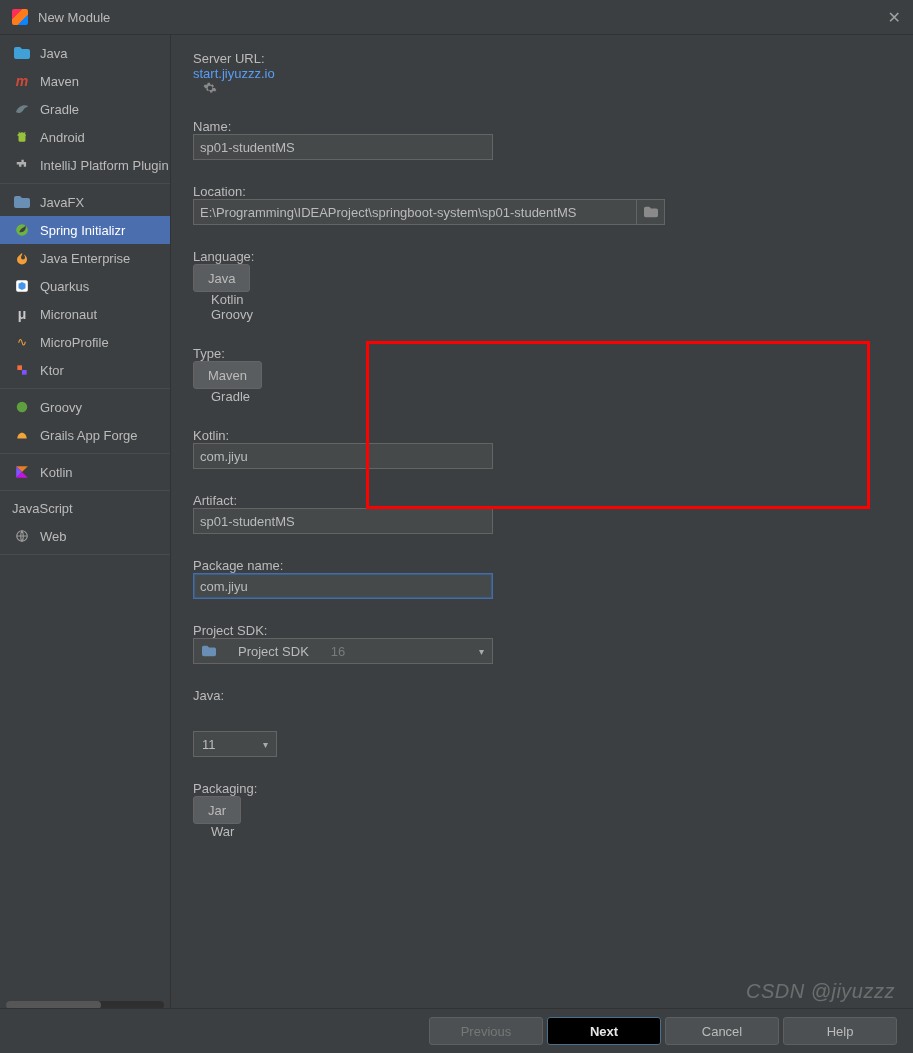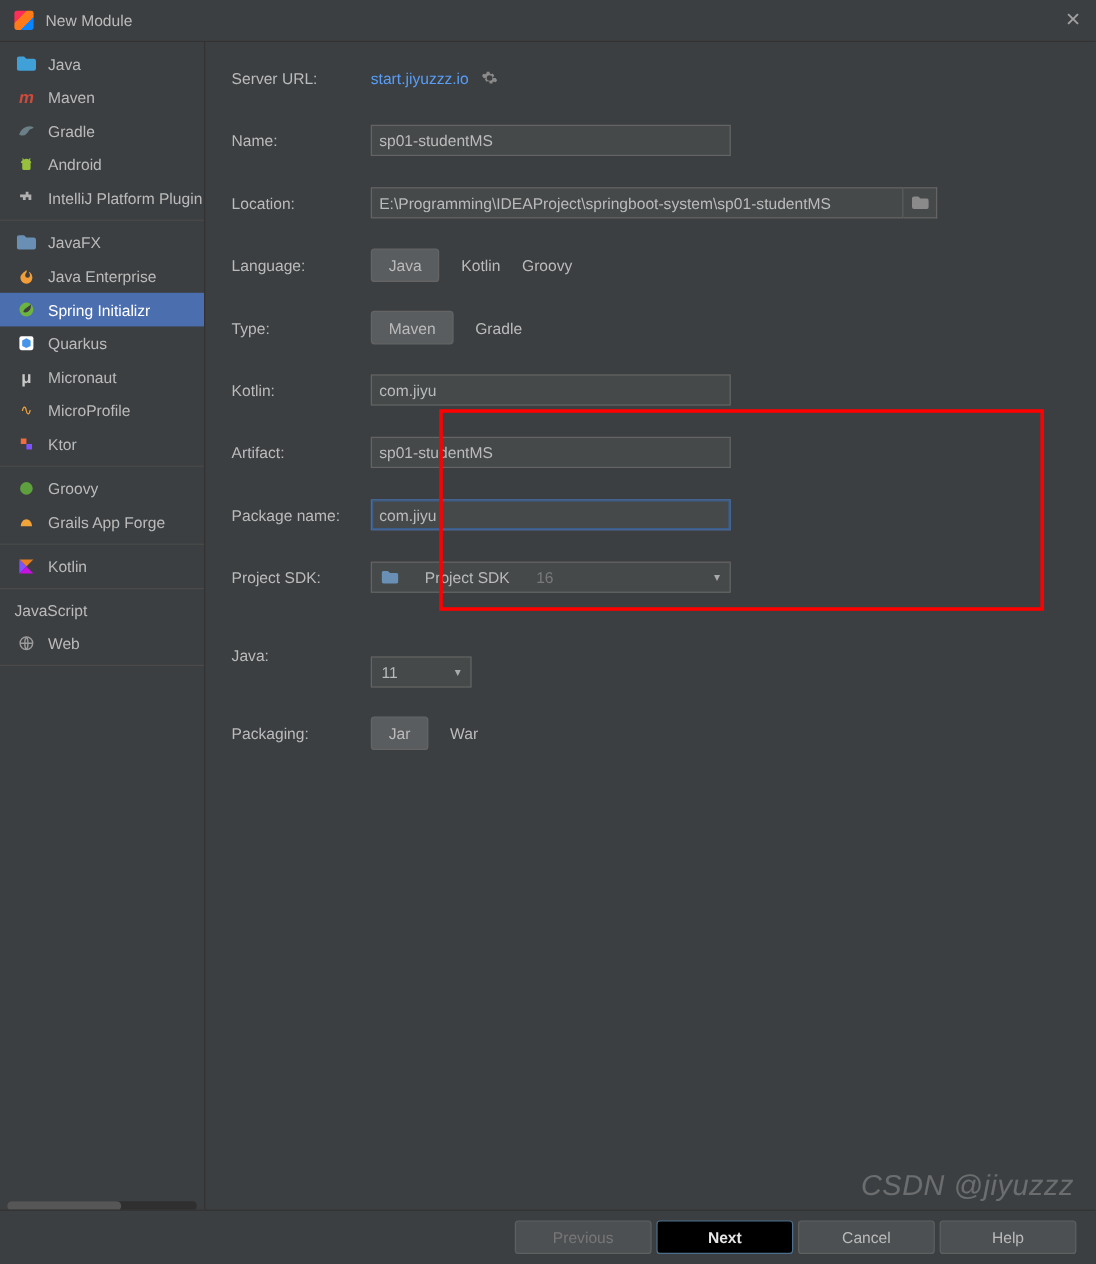--- a/index.html
+++ b/index.html
@@ -70,21 +70,21 @@
     position:absolute;bottom:4px;left:6px;right:6px;height:8px;
     background:#2f2f2f;border-radius:4px;
   }
   .sb-scrollbar::after{content:"";position:absolute;left:0;width:60%;height:100%;background:#565656;border-radius:4px;}
   
   .form{
     flex:1;
     padding:16px 22px;
     position:relative;
   }
-  .row{display:flex;align-items:center;margin-bottom:24px;min-height:28px;}
+  .row{display:flex;align-items:flex-start;margin-bottom:24px;min-height:28px;flex-direction:column;}
   .row .label{width:116px;color:var(--text);flex-shrink:0;}
   .link{color:var(--link);}
   .gear{margin-left:10px;color:#8a8a8a;}
   input.text{
     background:var(--input-bg);border:1px solid var(--input-border);
     color:var(--text);height:26px;padding:0 6px;width:300px;
     font-family:inherit;font-size:13px;outline:none;box-sizing:border-box;
   }
   input.text.focused{border:1px solid #466ca3;box-shadow:0 0 0 1px #3a5e8c inset;}
   .loc-wrap{display:flex;width:472px;}
@@ -119,21 +119,21 @@
   .btn{
     min-width:80px;height:26px;padding:0 16px;
     display:flex;align-items:center;justify-content:center;
     background:#4c5052;border:1px solid #5e6060;color:var(--text);
     border-radius:3px;cursor:pointer;
   }
   .btn.primary{background:#000000;border-color:#4c708c;color:#e6e6e6;font-weight:bold;}
   .btn.disabled{color:#777;}
   .watermark{
     position:absolute;right:18px;bottom:50px;
-    color:rgba(230,230,230,0.28);font-size:24px;font-style:italic;
+    color:rgba(230,230,230,0.28);font-size:20px;font-style:italic;
     pointer-events:none;letter-spacing:0.5px;
   }
   svg{display:block;}
 </style>
 </head>
 <body>
 
 <div class="titlebar">
   <span class="app-icon"></span>
   <span class="title">New Module</span>
@@ -184,36 +184,36 @@
       </div>
       <div class="sb-group">
         <div class="sb-item">
           <span class="ic">
             <svg width="16" height="14" viewBox="0 0 16 12">
               <path fill="#6a8fb5" d="M0 2a2 2 0 012-2h4l2 2h6a2 2 0 012 2v6a2 2 0 01-2 2H2a2 2 0 01-2-2V2z"></path>
             </svg>
           </span>
           <span>JavaFX</span>
         </div>
-        <div class="sb-item">
-          <span class="ic">
-            <svg width="12" height="14" viewBox="0 0 24 24" fill="#f29d38">
-              <path d="M12 2c2 4-2 5-2 9a4 4 0 008 0c0-3-2-4-2-6 4 2 6 6 6 10a10 10 0 01-20 0c0-6 6-9 10-13z"></path>
-            </svg>
-          </span>
-          <span>Java Enterprise</span>
-        </div>
         <div class="sb-item selected">
           <span class="ic">
             <svg width="14" height="14" viewBox="0 0 24 24" fill="#6db33f">
               <circle cx="12" cy="12" r="10"></circle>
               <path fill="#3c3f41" d="M8 14c3-6 9-6 10-10 2 6-2 12-8 12-2 0-3-1-2-2z"></path>
             </svg>
           </span>
           <span>Spring Initializr</span>
+        </div>
+        <div class="sb-item">
+          <span class="ic">
+            <svg width="12" height="14" viewBox="0 0 24 24" fill="#f29d38">
+              <path d="M12 2c2 4-2 5-2 9a4 4 0 008 0c0-3-2-4-2-6 4 2 6 6 6 10a10 10 0 01-20 0c0-6 6-9 10-13z"></path>
+            </svg>
+          </span>
+          <span>Java Enterprise</span>
         </div>
         <div class="sb-item">
           <span class="ic">
             <svg width="14" height="14" viewBox="0 0 24 24">
               <rect x="2" y="2" width="20" height="20" rx="3" fill="#fff"></rect>
               <path fill="#4695eb" d="M12 5l6 3v8l-6 3-6-3V8l6-3z"></path>
             </svg>
           </span>
           <span>Quarkus</span>
         </div>

